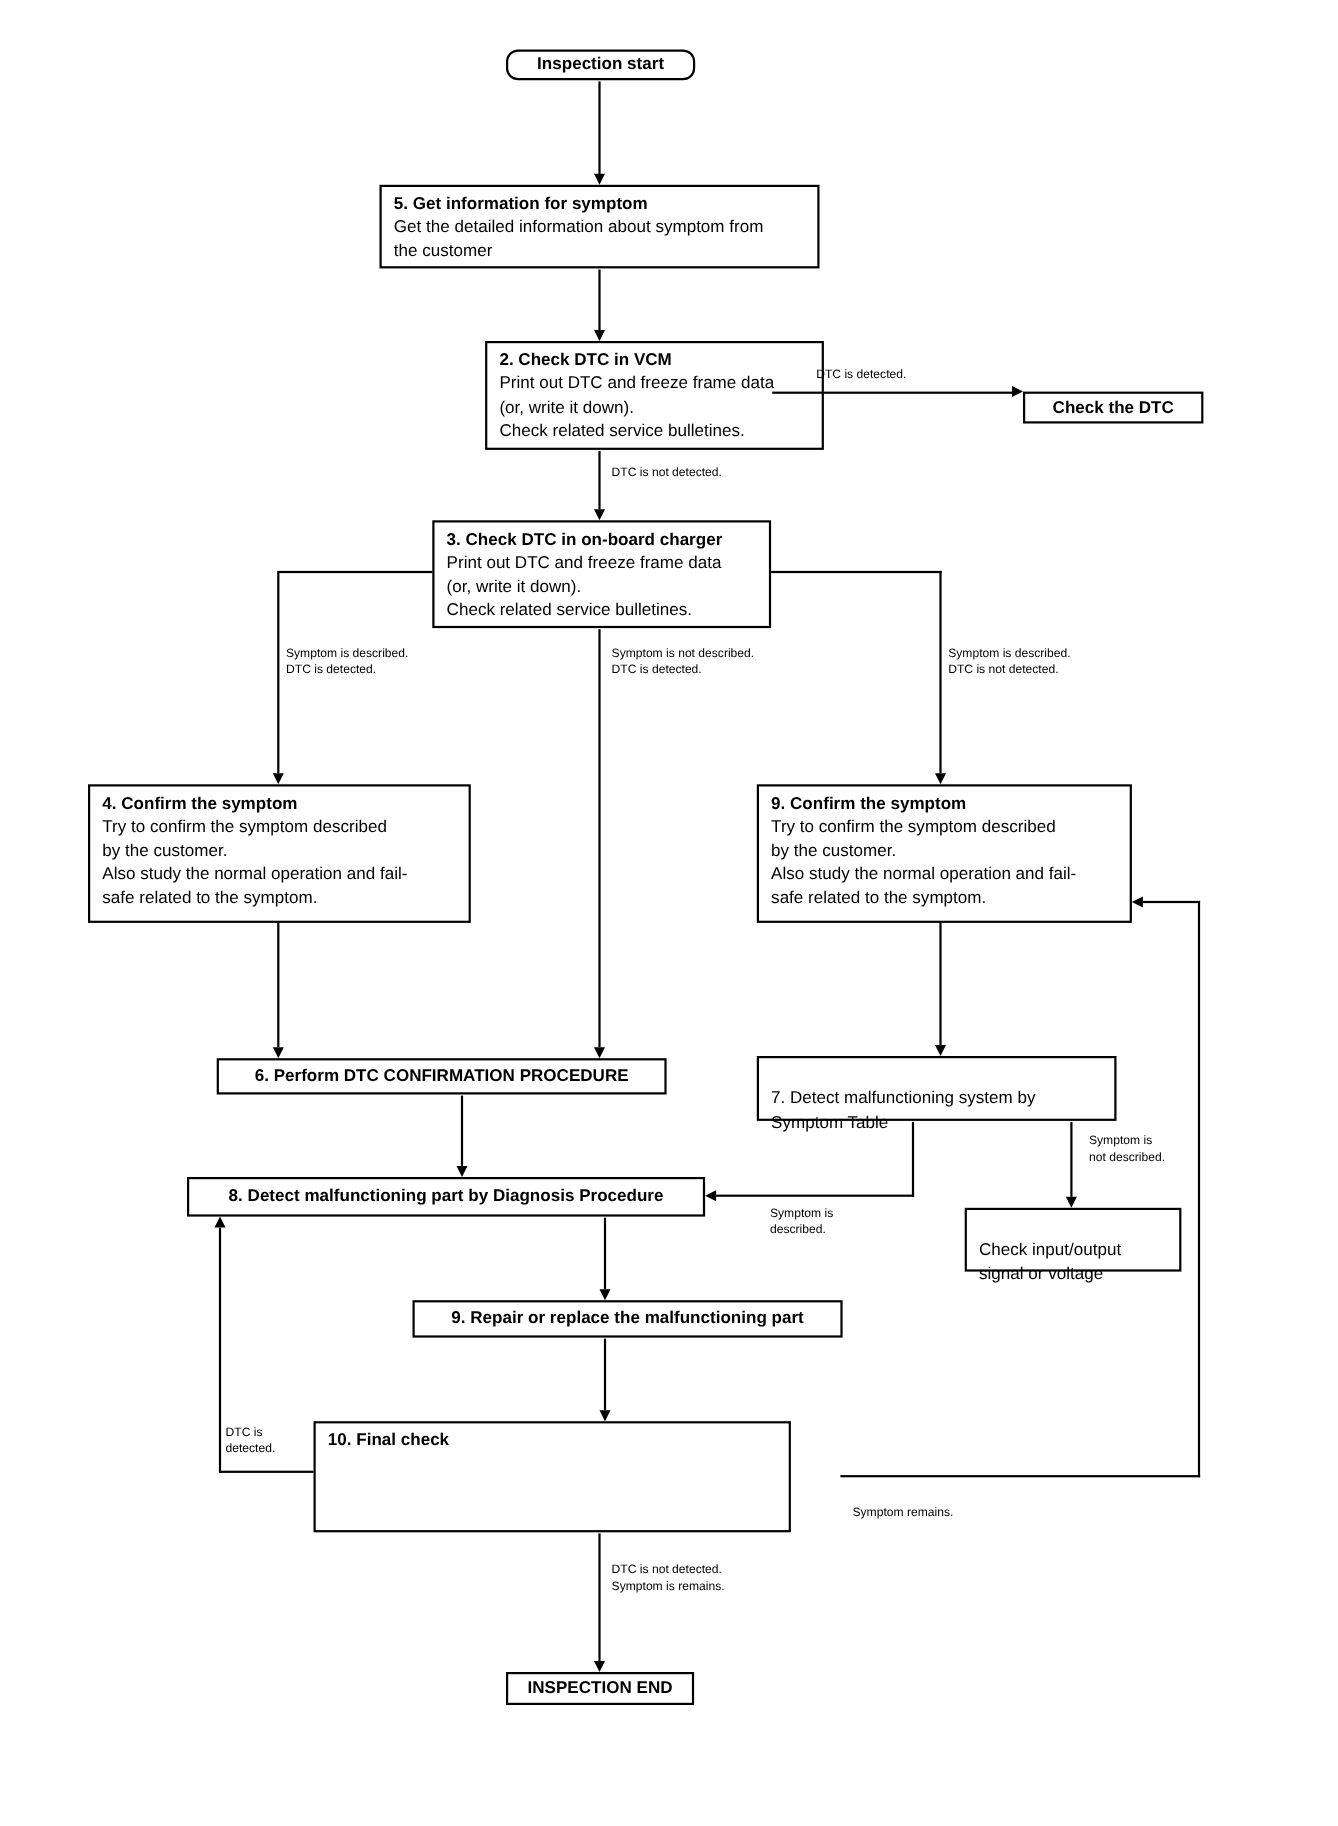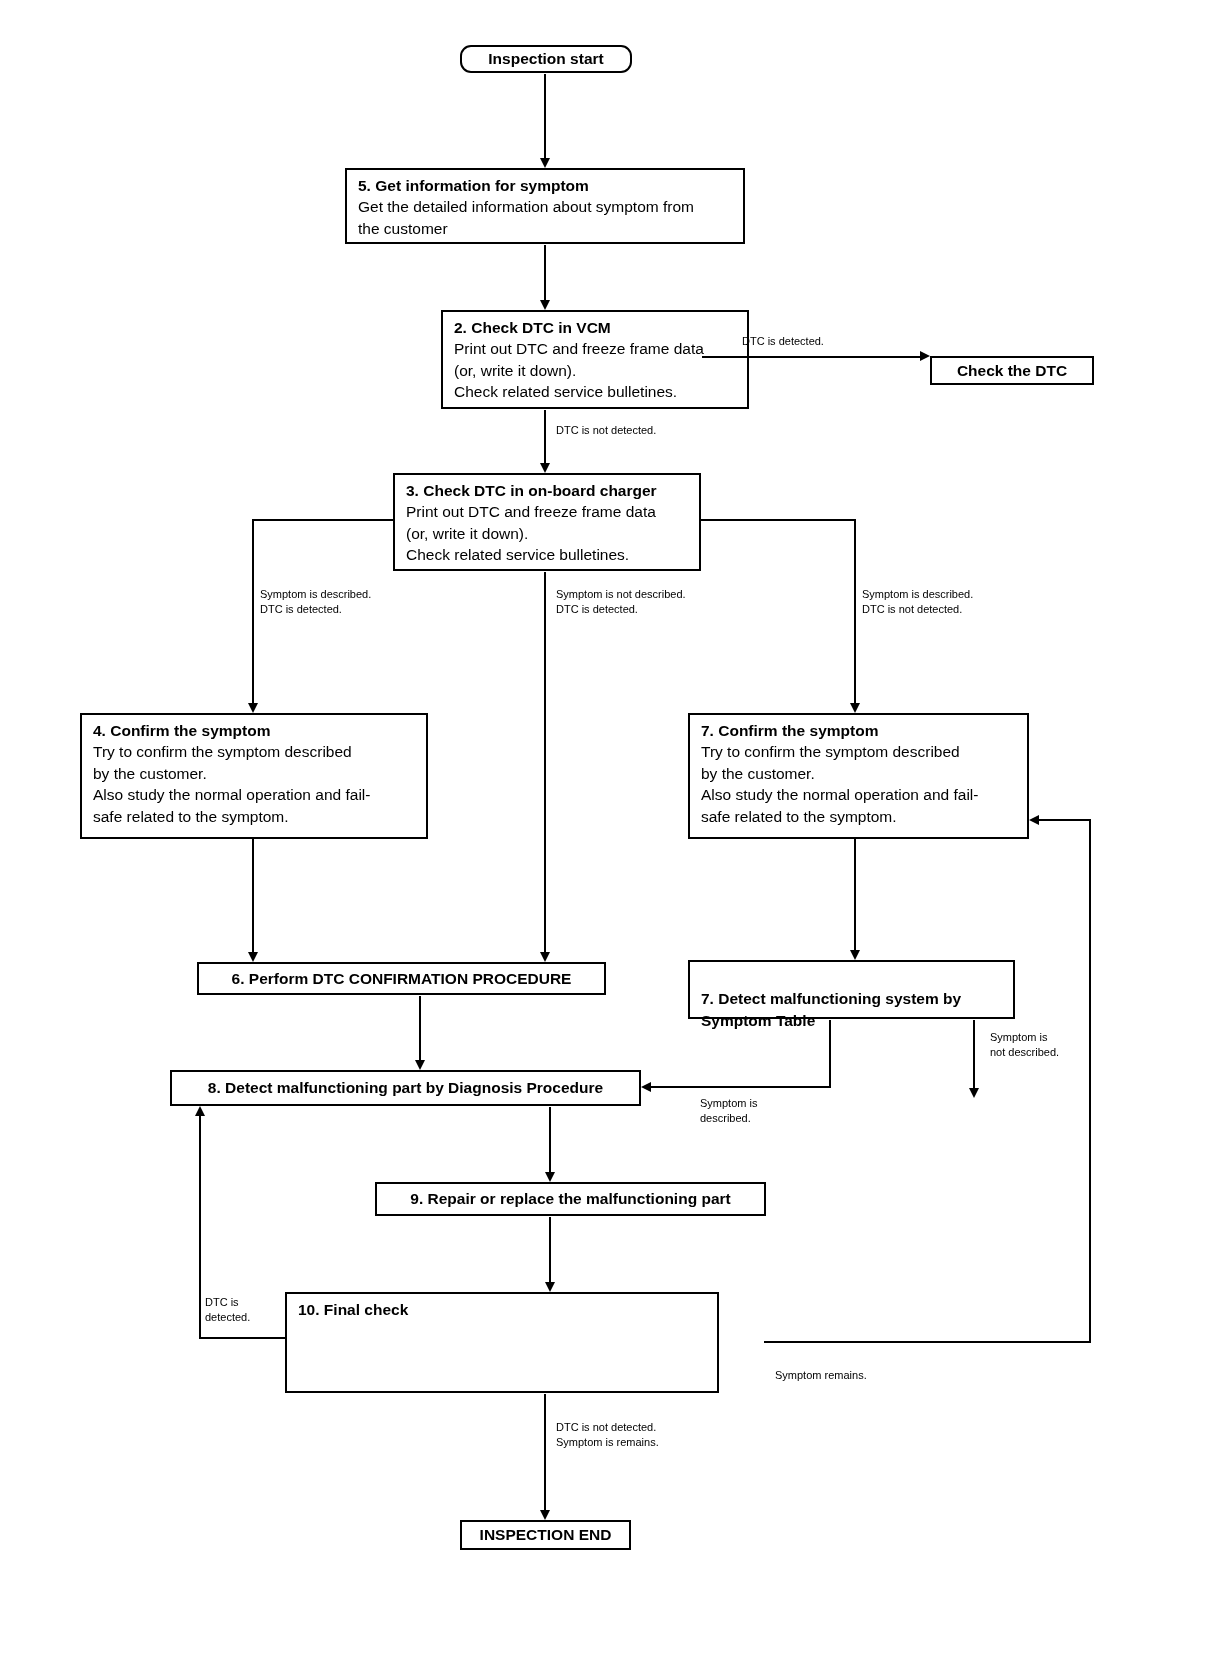--- a/index.html
+++ b/index.html
@@ -5,21 +5,21 @@
   * { margin:0; padding:0; box-sizing:border-box; }
   html,body { background:#ffffff; }
   body { font-family:"Liberation Sans", sans-serif; color:#000; }
   .canvas { position:relative; width:1216px; height:1660px; background:#fff; overflow:hidden; }
 
   .node { position:absolute; border:2px solid #000; background:#fff; padding:5px 11px; font-size:15.5px; line-height:1.38; }
   .node .title { font-weight:bold; white-space:pre-line; }
   .node .body  { white-space:pre-line; }
   .terminal { display:flex; align-items:center; justify-content:center; text-align:center; font-weight:bold; padding:2px 6px; white-space:pre-line; }
   .centered { display:flex; align-items:center; justify-content:center; text-align:center; font-weight:bold; white-space:pre-line; }
-  .boldbox { font-weight:bold; white-space:pre-line; }
+  .boldbox { font-weight:normal; white-space:pre-line; }
 
   .line { position:absolute; background:#000; }
   .arrow { position:absolute; width:0; height:0; }
   .arrow.down  { border-left:5px solid transparent; border-right:5px solid transparent; border-top:10px solid #000; }
   .arrow.up    { border-left:5px solid transparent; border-right:5px solid transparent; border-bottom:10px solid #000; }
   .arrow.left  { border-top:5px solid transparent; border-bottom:5px solid transparent; border-right:10px solid #000; }
   .arrow.right { border-top:5px solid transparent; border-bottom:5px solid transparent; border-left:10px solid #000; }
   .elabel { position:absolute; font-size:11px; line-height:1.35; white-space:pre-line; }
 
   
@@ -127,40 +127,44 @@
 
   <div class="node" id="nd-4">
     <div class="title">4. Confirm the symptom</div>
     <div class="body">Try to confirm the symptom described
 by the customer.
 Also study the normal operation and fail-
 safe related to the symptom.</div>
   </div>
 
   <div class="node" id="nd-5">
-    <div class="title">7. Confirm the symptom</div>
+    <div class="title">9. Confirm the symptom</div>
     <div class="body">Try to confirm the symptom described
 by the customer.
 Also study the normal operation and fail-
 safe related to the symptom.</div>
   </div>
 
   <div class="node centered" id="nd-6">
     <span>6. Perform DTC CONFIRMATION PROCEDURE</span>
   </div>
 
   <div class="node boldbox" id="nd-7">
     <span>7. Detect malfunctioning system by
 Symptom Table</span>
   </div>
 
   <div class="node centered" id="nd-8">
     <span>8. Detect malfunctioning part by Diagnosis Procedure</span>
   </div>
 
+  <div class="node boldbox" id="nd-checkio">
+    <span>Check input/output
+signal or voltage</span>
+  </div>
 
   <div class="node centered" id="nd-9">
     <span>9. Repair or replace the malfunctioning part</span>
   </div>
 
   <div class="node" id="nd-10">
     <div class="title">10. Final check</div>
   </div>
 
   <div class="node terminal" id="nd-end">

